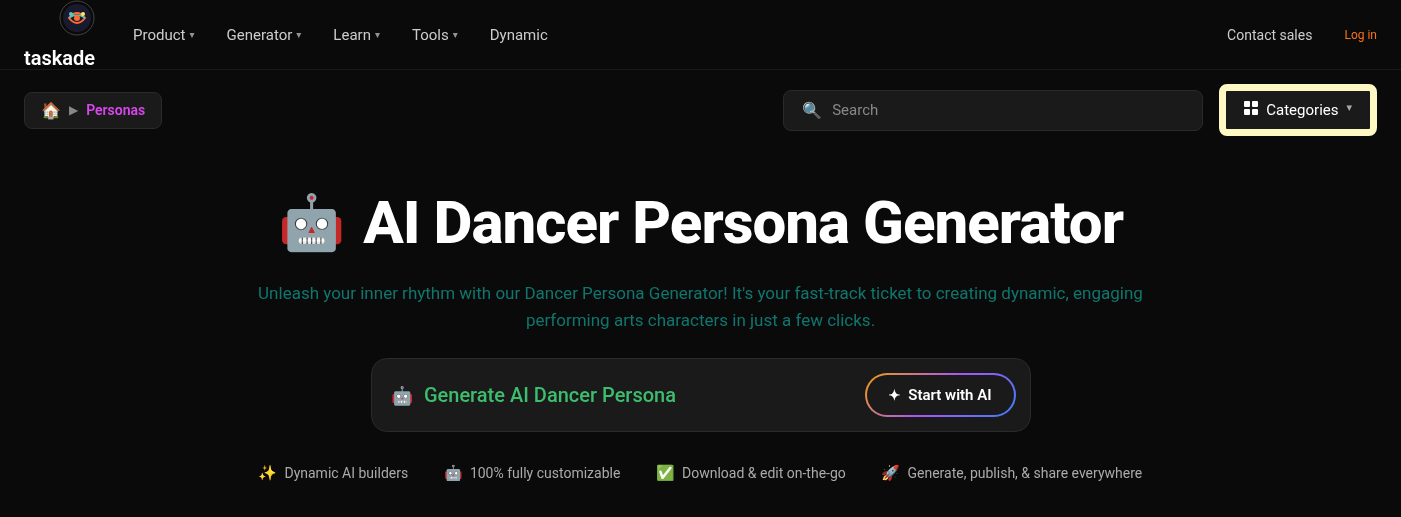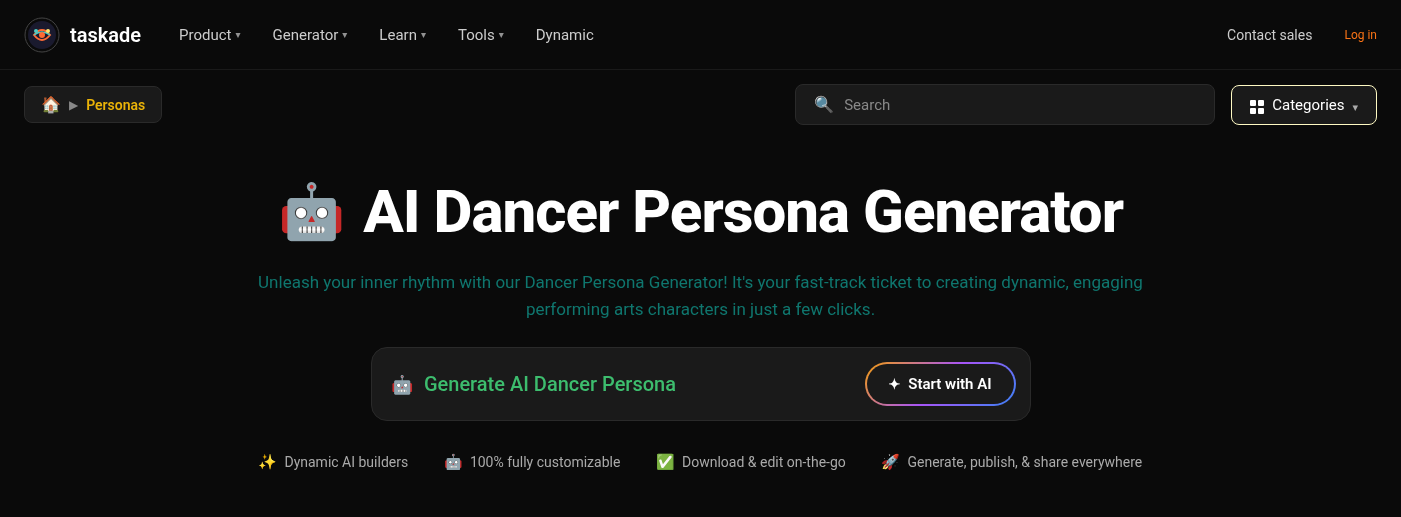--- a/index.html
+++ b/index.html
@@ -22,23 +22,24 @@
       background: #0a0a0a;
       border-bottom: 1px solid #1a1a1a;
     }
     .nav-left {
       display: flex;
       align-items: center;
       gap: 4px;
     }
     .logo-wrap {
       display: flex;
-      align-items: center;
+      align-items: flex-end;
       gap: 10px;
       cursor: pointer;
+      flex-direction: column;
     }
     .logo-icon {
       width: 36px;
       height: 36px;
     }
     .logo-text {
       font-size: 20px;
       font-weight: 600;
       color: #ffffff;
     }
@@ -113,21 +114,21 @@
     }
     .breadcrumb-home {
       font-size: 16px;
     }
     .breadcrumb-arrow {
       color: #888;
       font-size: 12px;
     }
     .breadcrumb-current {
       font-weight: 600;
-      color: #eab308;
+      color: #d946ef;
     }
     .search-bar {
       display: flex;
       align-items: center;
       gap: 10px;
       background: #1a1a1a;
       border: 1px solid #2a2a2a;
       border-radius: 8px;
       padding: 10px 18px;
       width: 420px;
@@ -136,24 +137,24 @@
     .search-icon-wrap {
       color: #888;
       font-size: 16px;
     }
     .search-text {
       font-size: 15px;
       color: #888888;
     }
     .categories-btn {
       display: flex;
-      align-items: flex-end;
+      align-items: flex-start;
       gap: 8px;
       background: #1a1a1a;
-      border: 1px solid #fef9c3;
+      border: 7px solid #fef9c3;
       border-radius: 8px;
       padding: 10px 18px;
       font-size: 15px;
       color: #ffffff;
       cursor: pointer;
       white-space: nowrap;
     }
     .categories-grid-icon {
       display: grid;
       grid-template-columns: 1fr 1fr;

